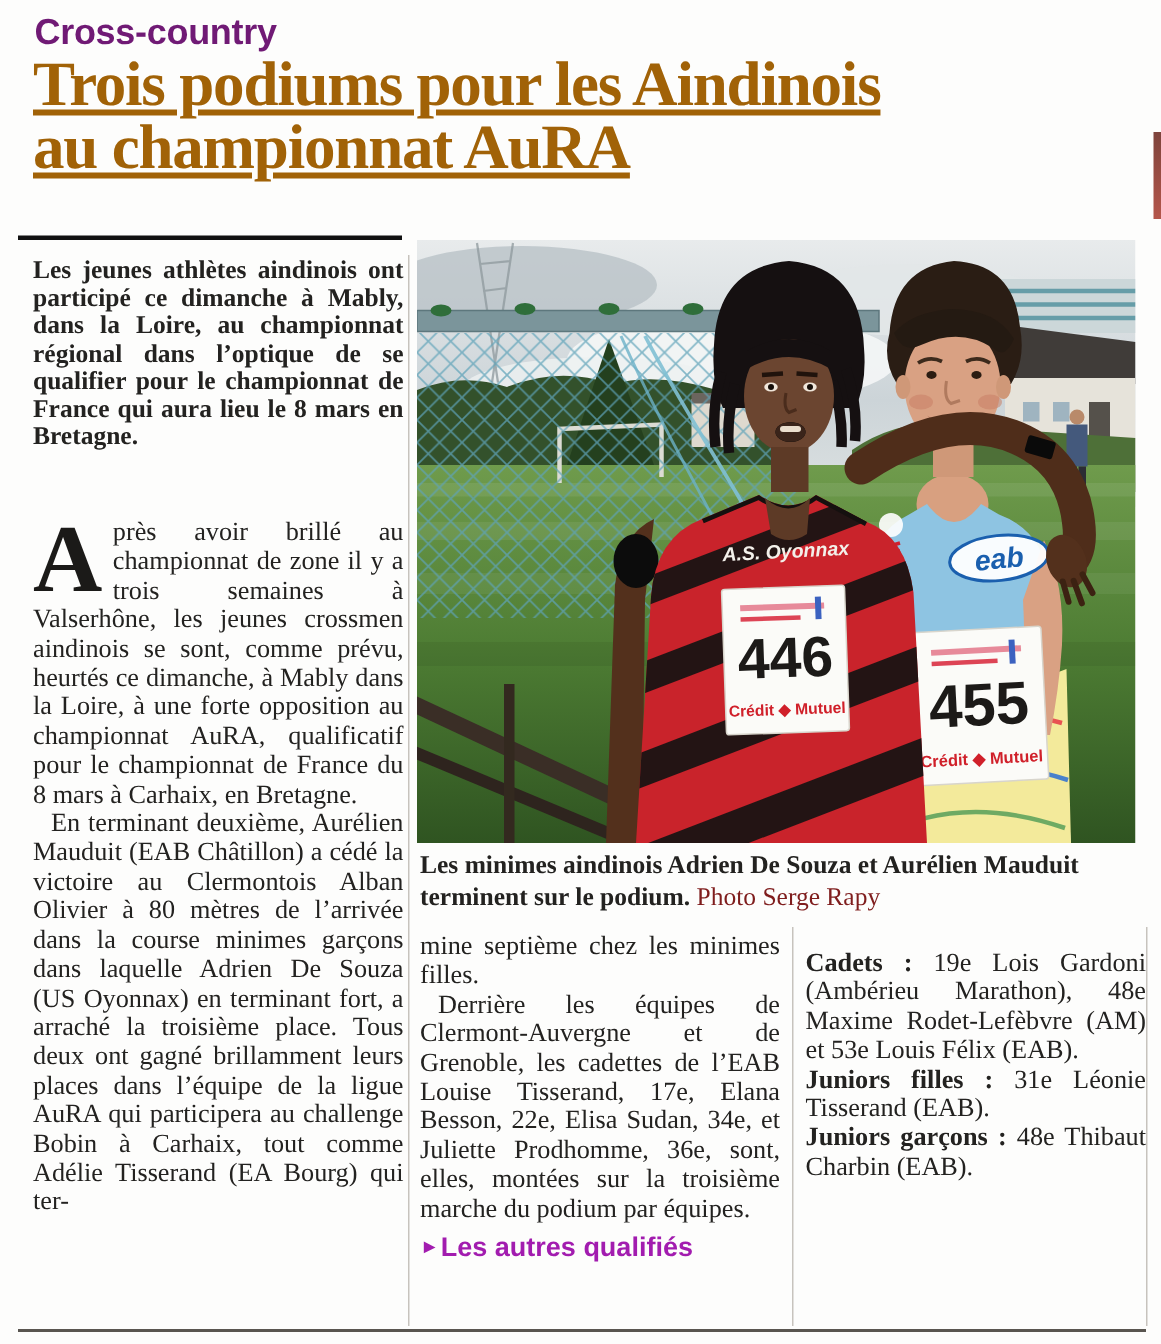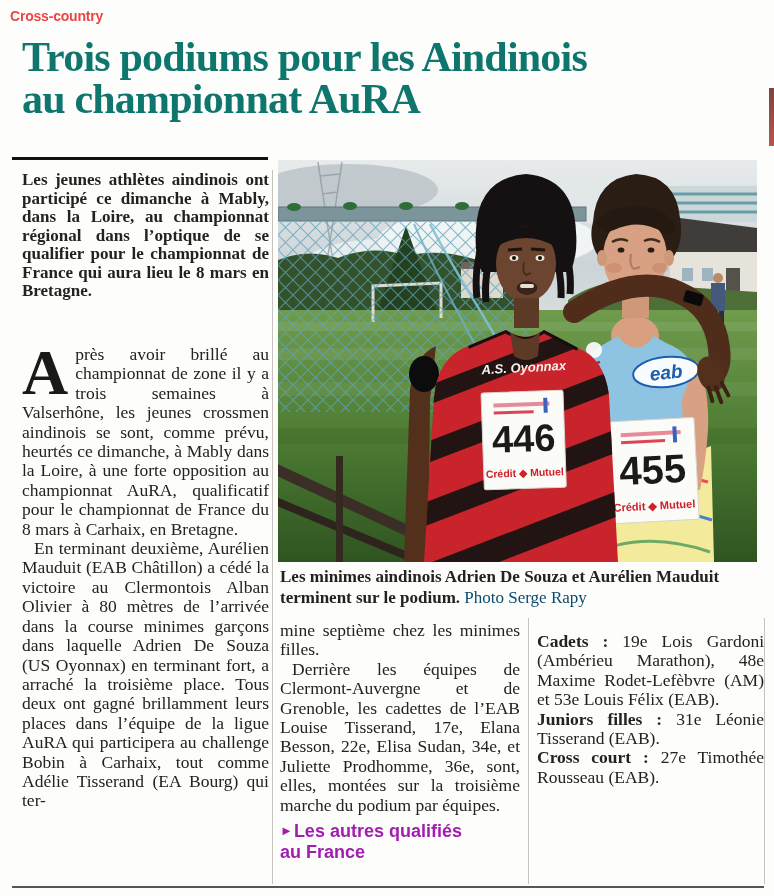--- a/index.html
+++ b/index.html
@@ -1,28 +1,29 @@
 <!DOCTYPE html>
 <html lang="fr"><head>
 <meta charset="utf-8">
 <style>
   html,body{margin:0;padding:0;background:#ffffff;}
   #page{
     position:relative;width:774px;height:896px;background:#fdfdfc;
     font-family:"Liberation Serif", serif;color:#1d1c1b;overflow:hidden;
   }
   .kicker{
-    position:absolute;left:10px;top:8px;
+    position:absolute;left:23px;top:8px;
     font-family:"Liberation Sans", sans-serif;font-weight:bold;
-    font-size:14px;color:#ef4444;letter-spacing:-0.2px;
+    font-size:24px;color:#701a75;letter-spacing:-0.2px;
   }
   .headline{
     position:absolute;left:22px;top:36px;margin:0;width:740px;
-    font-size:42px;font-weight:bold;color:#0f766e;line-height:1.0;
+    font-size:42px;font-weight:bold;color:#a16207;line-height:1.0;
     letter-spacing:-0.8px;
+    text-decoration:underline;
   }
   .rule-top{position:absolute;left:12px;top:157px;width:256px;height:3px;background:#111;}
   .intro{
     position:absolute;left:22px;top:171px;width:247px;
     font-size:17px;font-weight:bold;line-height:18.5px;color:#232220;
     text-align:justify;hyphens:auto;
   }
   .col{position:absolute;text-align:justify;}
   .col p{margin:0;}
   .body{font-size:17.5px;line-height:19.4px;color:#232220;hyphens:auto;}
@@ -34,21 +35,21 @@
     float:left;font-size:64px;line-height:52px;font-weight:bold;
     padding:2px 7px 0 0;color:#1b1a18;
   }
   .entry b{font-weight:bold;}
   .photo-wrap{position:absolute;left:278px;top:160px;width:479px;height:402px;}
   .caption{
     position:absolute;left:280px;top:566px;width:475px;
     font-size:17px;line-height:21px;color:#232220;
   }
   .cap-bold{font-weight:bold;}
-  .cap-credit{font-weight:normal;color:#0c4a6e;}
+  .cap-credit{font-weight:normal;color:#7f1d1d;}
   .more{
     margin-top:5px;font-family:"Liberation Sans", sans-serif;
     font-weight:bold;font-size:18px;line-height:21px;color:#a21caf;
     text-align:left;
   }
   .more .arrow{font-size:13px;vertical-align:2px;margin-right:1px;}
   .vdiv{position:absolute;width:1px;background:#c7c3bd;}
   .vdiv-1{left:272px;top:170px;height:714px;}
   .vdiv-2{left:528px;top:618px;height:266px;}
   .vdiv-3{left:764px;top:618px;height:266px;}
@@ -257,28 +258,27 @@
     </svg>
   </div>
 
   <div class="caption"><span class="cap-bold">Les minimes aindinois Adrien De Souza et Aurélien Mauduit terminent sur le podium.</span><span class="cap-credit"> Photo Serge Rapy</span></div>
 
   <div class="col col-mid">
     <p class="body">mine septième chez les minimes filles.</p>
     <p class="body indent">Derrière les équipes de Clermont-Auvergne et de Grenoble, les cadettes de l’EAB Louise Tisserand, 17e, Elana Besson, 22e, Elisa Sudan, 34e, et Juliette Prodhomme, 36e, sont, elles, montées sur la troisième marche du podium par équipes.</p>
     <div class="more">
       <div><span class="arrow">►</span><span>Les autres qualifiés</span></div>
-      <div>au France</div>
     </div>
   </div>
 
   <div class="col col-right">
     <p class="body entry"><b>Cadets :</b><span> 19e Lois Gardoni (Ambérieu Marathon), 48e Maxime Rodet-Lefèbvre (AM) et 53e Louis Félix (EAB).</span></p>
     <p class="body entry"><b>Juniors filles :</b><span> 31e Léonie Tisserand (EAB).</span></p>
-    <p class="body entry"><b>Cross court :</b><span> 27e Timothée Rousseau (EAB).</span></p>
+    <p class="body entry"><b>Juniors garçons :</b><span> 48e Thibaut Charbin (EAB).</span></p>
   </div>
 
   <div class="vdiv vdiv-1"></div>
   <div class="vdiv vdiv-2"></div>
   <div class="vdiv vdiv-3"></div>
   <div class="rule-bottom"></div>
   <div class="edge-strip"></div>
 
 </div>
 

